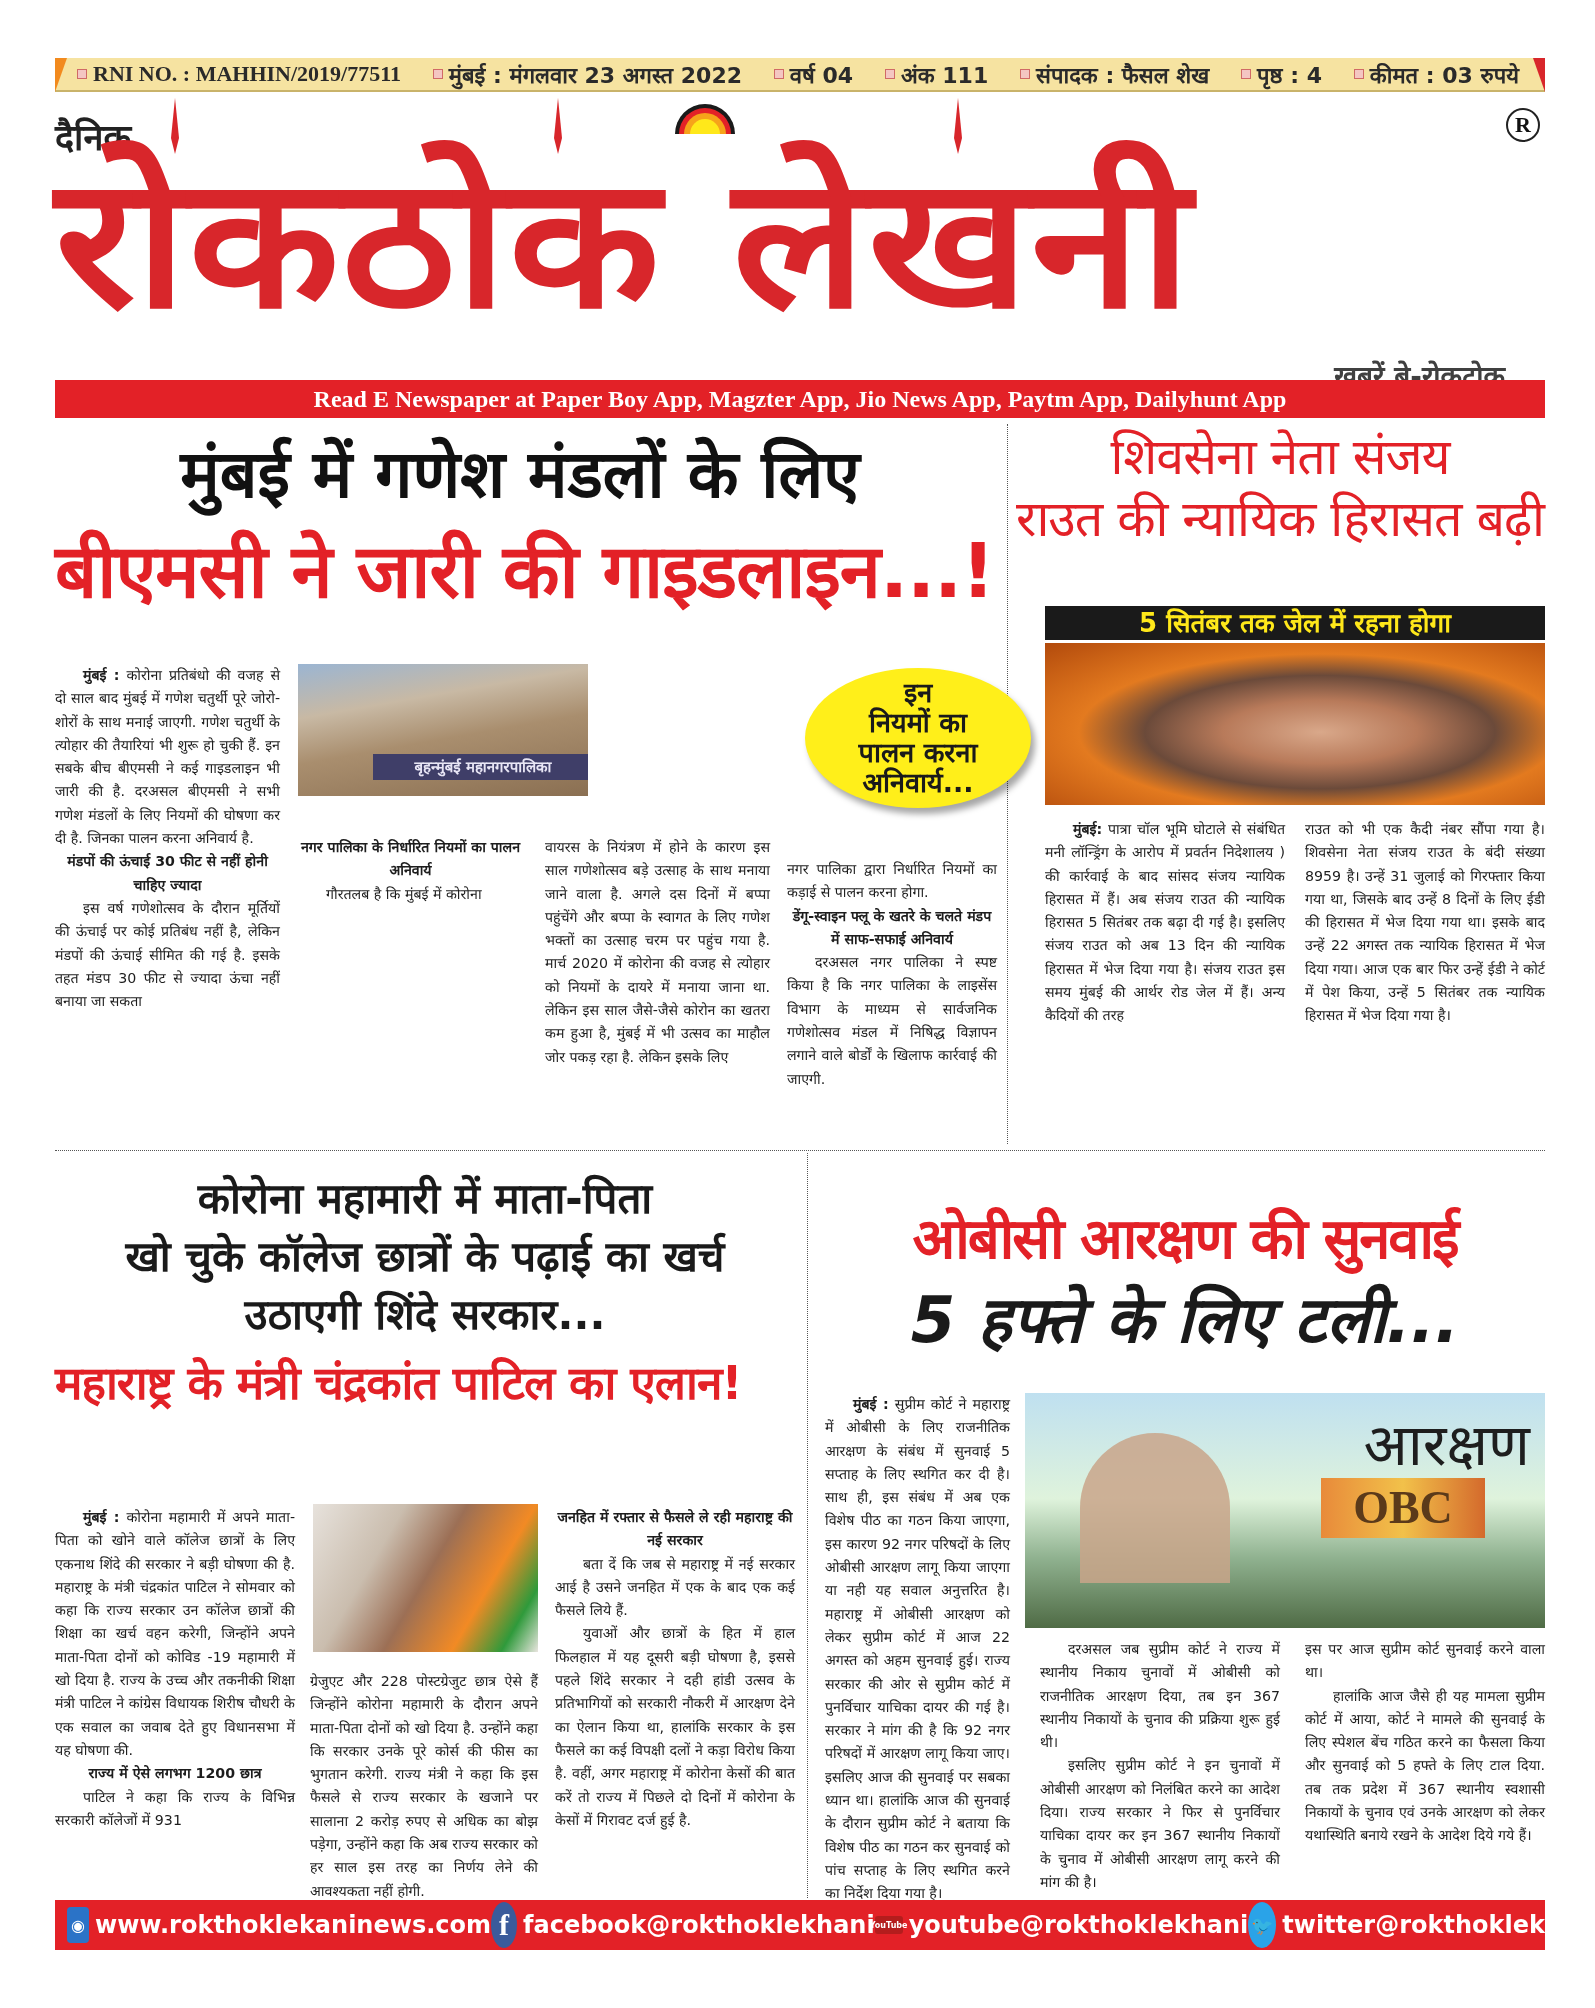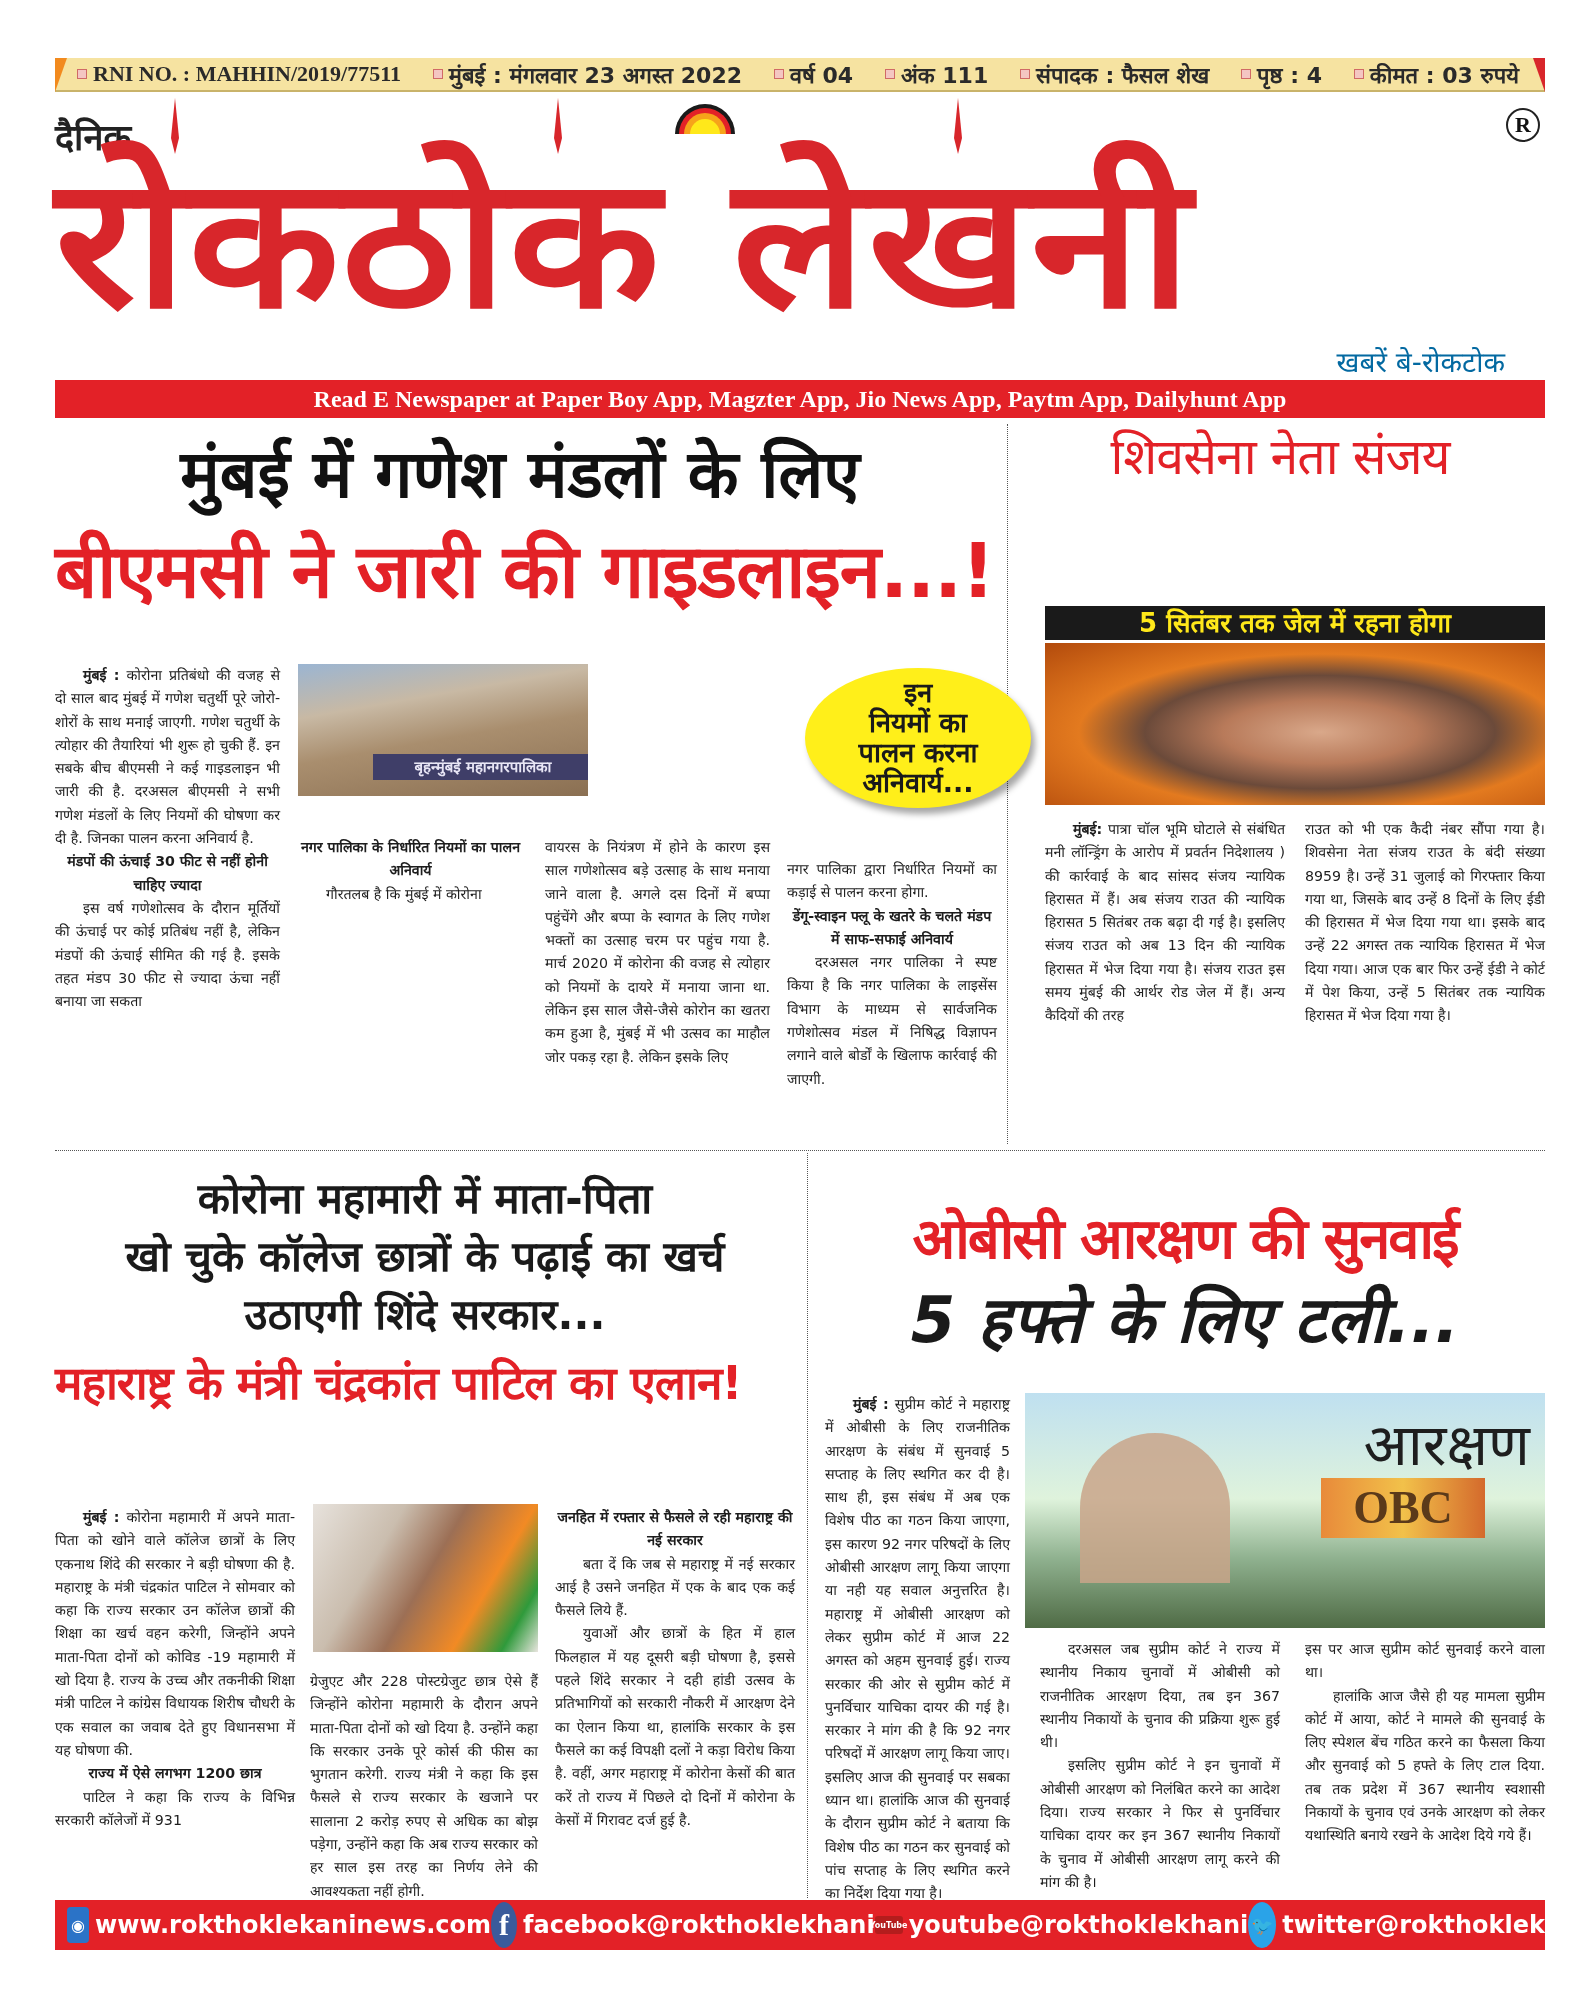--- a/index.html
+++ b/index.html
@@ -14,21 +14,21 @@
   .ts-item.rni { font-family: "Liberation Serif", serif; font-size: 22px; }
   .ts-bullet { width: 10px; height: 10px; background: #f4c6c2; border: 1px solid #d06a66; display: inline-block; }
 
   
   .masthead { position: absolute; left: 0; top: 40px; width: 1490px; height: 300px; }
   .dainik { position: absolute; left: 0; top: 14px; font-size: 36px; font-weight: bold; color: #222; }
   .brand { position: absolute; left: 0; top: 50px; width: 1475px; font-size: 182px; font-weight: bold; color: #d8262b; letter-spacing: 2px; line-height: 190px; white-space: nowrap; font-family: "DejaVu Sans", sans-serif; transform: scaleX(1.08); transform-origin: left; }
   .sun { position: absolute; left: 620px; top: 0; width: 60px; height: 36px; }
   .pen { position: absolute; top: 0; width: 10px; height: 56px; }
   .reg { position: absolute; right: 5px; top: 10px; width: 34px; height: 34px; border: 2px solid #222; border-radius: 50%; text-align: center; line-height: 30px; font-family: "Liberation Serif", serif; font-weight: bold; font-size: 22px; color: #111; }
-  .tagline { position: absolute; right: 40px; top: 244px; font-size: 28px; font-weight: normal; color: #0369a1; }
+  .tagline { position: absolute; right: 40px; top: 258px; font-size: 28px; font-weight: bold; color: #404040; }
 
   
   .readbar { position: absolute; left: 0; top: 322px; width: 1490px; height: 38px; background: #e32127; color: #fff; font-family: "Liberation Serif", serif; font-weight: bold; font-size: 24px; text-align: center; line-height: 38px; white-space: nowrap; }
 
   .vdots { position: absolute; border-left: 1px dotted #555; }
   .hdots { position: absolute; border-top: 1px dotted #555; }
 
   
   .h1-black { position: absolute; left: 0; top: 368px; width: 930px; text-align: center; font-size: 66px; font-weight: bold; color: #111; white-space: nowrap; }
   .h1-red { position: absolute; left: 0; top: 460px; width: 935px; text-align: left; font-size: 74px; font-weight: bold; color: #e32127; white-space: nowrap; letter-spacing: -1px; }
@@ -163,20 +163,21 @@
   </div>
 
   <div class="col" style="left:732px; top:800px; width:210px;">
     <p>नगर पालिका द्वारा निर्धारित नियमों का कड़ाई से पालन करना होगा.</p>
     <p class="sub">डेंगू-स्वाइन फ्लू के खतरे के चलते मंडप में साफ-सफाई अनिवार्य</p>
     <p class="indent">दरअसल नगर पालिका ने स्पष्ट किया है कि नगर पालिका के लाइसेंस विभाग के माध्यम से सार्वजनिक गणेशोत्सव मंडल में निषिद्ध विज्ञापन लगाने वाले बोर्डों के खिलाफ कार्रवाई की जाएगी.</p>
   </div>
 
   <div class="h2-red">
     <div>शिवसेना नेता संजय</div>
+    <div>राउत की न्यायिक हिरासत बढ़ी</div>
   </div>
   <div class="h2-black">5 सितंबर तक जेल में रहना होगा</div>
   <div class="img-raut"></div>
 
   <div class="col" style="left:990px; top:760px; width:240px;">
     <p class="indent"><b>मुंबई:</b> <span>पात्रा चॉल भूमि घोटाले से संबंधित मनी लॉन्ड्रिंग के आरोप में प्रवर्तन निदेशालय ) की कार्रवाई के बाद सांसद संजय न्यायिक हिरासत में हैं। अब संजय राउत की न्यायिक हिरासत 5 सितंबर तक बढ़ा दी गई है। इसलिए संजय राउत को अब 13 दिन की न्यायिक हिरासत में भेज दिया गया है। संजय राउत इस समय मुंबई की आर्थर रोड जेल में हैं। अन्य कैदियों की तरह</span></p>
   </div>
   <div class="col" style="left:1250px; top:760px; width:240px;">
     <p>राउत को भी एक कैदी नंबर सौंपा गया है। शिवसेना नेता संजय राउत के बंदी संख्या 8959 है। उन्हें 31 जुलाई को गिरफ्तार किया गया था, जिसके बाद उन्हें 8 दिनों के लिए ईडी की हिरासत में भेज दिया गया था। इसके बाद उन्हें 22 अगस्त तक न्यायिक हिरासत में भेज दिया गया। आज एक बार फिर उन्हें ईडी ने कोर्ट में पेश किया, उन्हें 5 सितंबर तक न्यायिक हिरासत में भेज दिया गया है।</p>
   </div>

